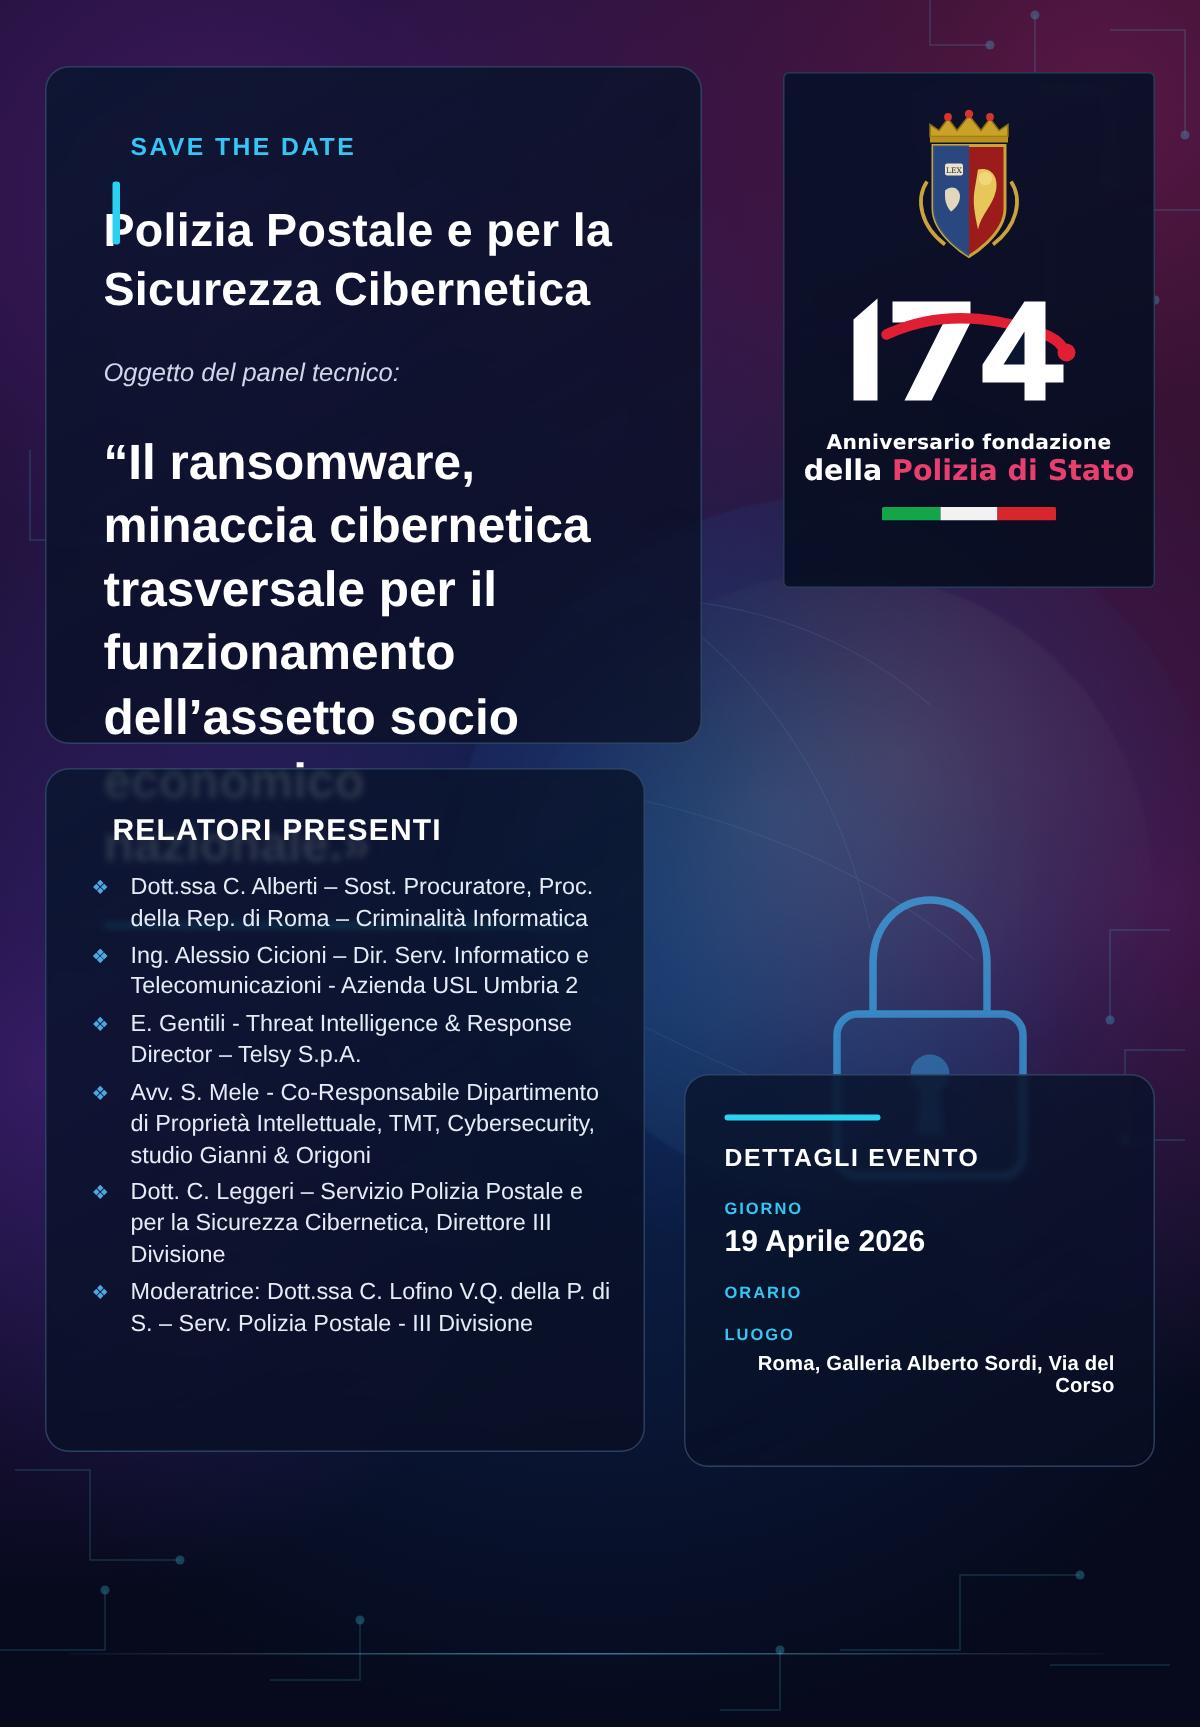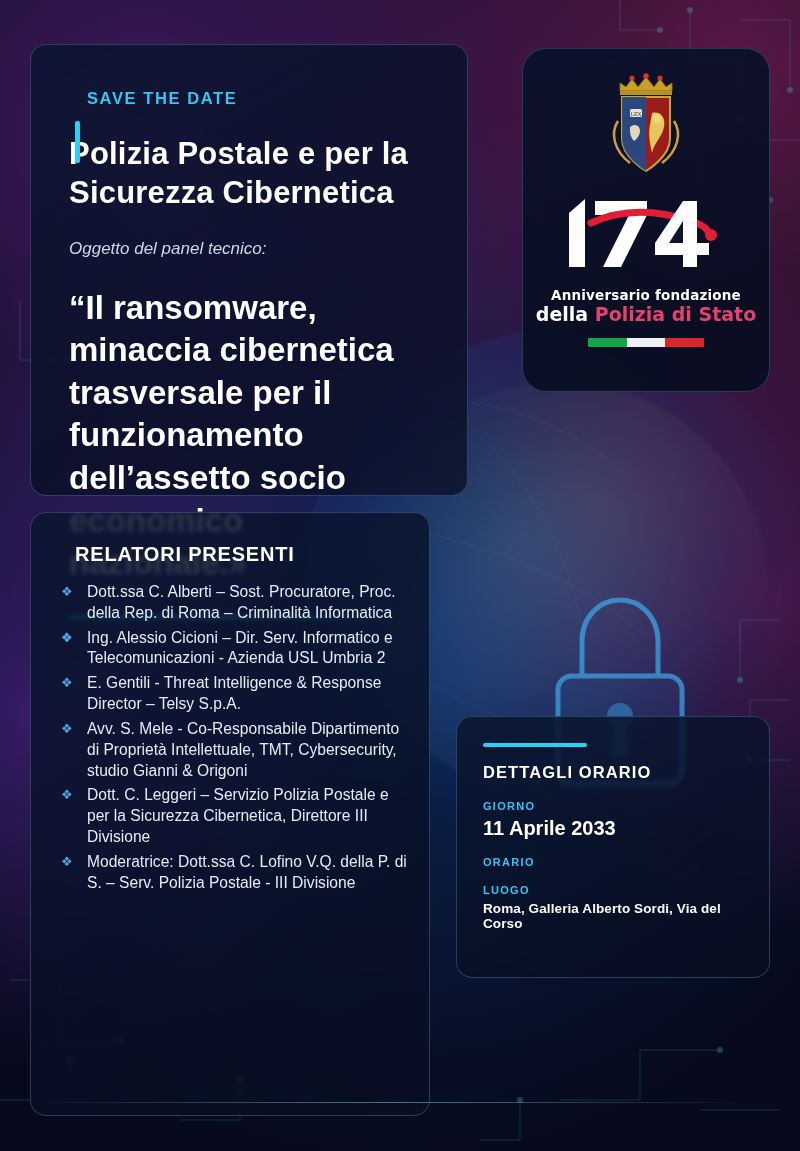--- a/index.html
+++ b/index.html
@@ -84,21 +84,21 @@
   }
   .quote-rule {
     margin-top: 30px; width: 320px; height: 4px;
     background: linear-gradient(90deg, #1fbde8 0%, #2ad2f2 70%, rgba(42,210,242,0.25) 100%);
     border-radius: 2px;
   }
 
   
   #logo-panel {
     left: 522px; top: 48px; width: 248px; height: 344px;
-    border-radius: 24px;
+    border-radius: 4px;
     background: linear-gradient(160deg, rgba(8,18,42,0.92), rgba(6,12,30,0.9));
     border: 1px solid rgba(120,170,220,0.28);
     display: flex; flex-direction: column; align-items: center;
     padding-top: 20px;
   }
   .crest { width: 92px; height: 112px; }
   .anniv-num { margin-top: 6px; }
   .anniv-text {
     margin-top: 8px; text-align: center; line-height: 1.2;
     font-family: "DejaVu Sans", sans-serif;
@@ -109,21 +109,21 @@
   .flag {
     margin-top: 12px; width: 116px; height: 9px;
     display: flex; border-radius: 1px; overflow: hidden;
   }
   .flag i { flex: 1 1 0; display: block; }
   .flag .g { background: #14a44a; }
   .flag .w { background: #f2f2f2; }
   .flag .r { background: #d7262c; }
 
   
-  #speakers-panel { left: 30px; top: 512px; width: 400px; height: 604px; padding: 30px 14px 20px 26px; }
+  #speakers-panel { left: 30px; top: 512px; width: 400px; height: 456px; padding: 30px 14px 20px 26px; }
   .speakers-title {
     color: #ffffff; font-size: 20px; font-weight: bold;
     letter-spacing: 0.8px; margin-left: 18px; margin-bottom: 16px;
   }
   ul.speakers { list-style: none; }
   ul.speakers li {
     position: relative;
     color: #e6ecf6; font-size: 15.6px; line-height: 1.335;
     padding-left: 30px; margin-bottom: 4px;
   }
@@ -141,21 +141,21 @@
   .details-title {
     color: #ffffff; font-size: 16.5px; font-weight: bold; letter-spacing: 1.1px;
     margin-bottom: 18px;
   }
   .field { margin-bottom: 16px; }
   .field-label {
     color: #35c6f4; font-size: 11px; font-weight: bold; letter-spacing: 1.3px;
     margin-bottom: 5px;
   }
   .field-value { color: #ffffff; font-size: 20px; font-weight: bold; }
-  .field-value.small { font-size: 13.5px; font-weight: bold; letter-spacing: 0.1px; }
+  .field-value.small { font-size: 13.5px; font-weight: bold; letter-spacing: 0.1px; text-align: right; }
 
   .bottom-rule {
     position: absolute; left: 46px; bottom: 48px; width: 690px; height: 1px;
     background: linear-gradient(90deg, rgba(90,170,220,0.05), rgba(120,200,240,0.55), rgba(90,170,220,0.05));
   }
 </style>
 </head>
 <body>
 
 <div class="poster">
@@ -278,25 +278,25 @@
       <li><span class="bullet">❖</span><span>Ing. Alessio Cicioni – Dir. Serv. Informatico e Telecomunicazioni - Azienda USL Umbria 2</span></li>
       <li><span class="bullet">❖</span><span>E. Gentili - Threat Intelligence &amp; Response Director – Telsy S.p.A.</span></li>
       <li><span class="bullet">❖</span><span>Avv. S. Mele - Co-Responsabile Dipartimento di Proprietà Intellettuale, TMT, Cybersecurity, studio Gianni &amp; Origoni</span></li>
       <li><span class="bullet">❖</span><span>Dott. C. Leggeri – Servizio Polizia Postale e per la Sicurezza Cibernetica, Direttore III Divisione</span></li>
       <li><span class="bullet">❖</span><span>Moderatrice: Dott.ssa C. Lofino V.Q. della P. di S. – Serv. Polizia Postale - III Divisione</span></li>
     </ul>
   </div>
 
   <div class="panel" id="details-panel">
     <div class="details-rule"></div>
-    <div class="details-title">DETTAGLI ORARIO</div>
+    <div class="details-title">DETTAGLI EVENTO</div>
 
     <div class="field">
       <div class="field-label">GIORNO</div>
-      <div class="field-value">11 Aprile 2033</div>
+      <div class="field-value">19 Aprile 2026</div>
     </div>
 
     <div class="field">
       <div class="field-label">ORARIO</div>
     </div>
 
     <div class="field">
       <div class="field-label">LUOGO</div>
       <div class="field-value small">Roma, Galleria Alberto Sordi, Via del Corso</div>
     </div>

